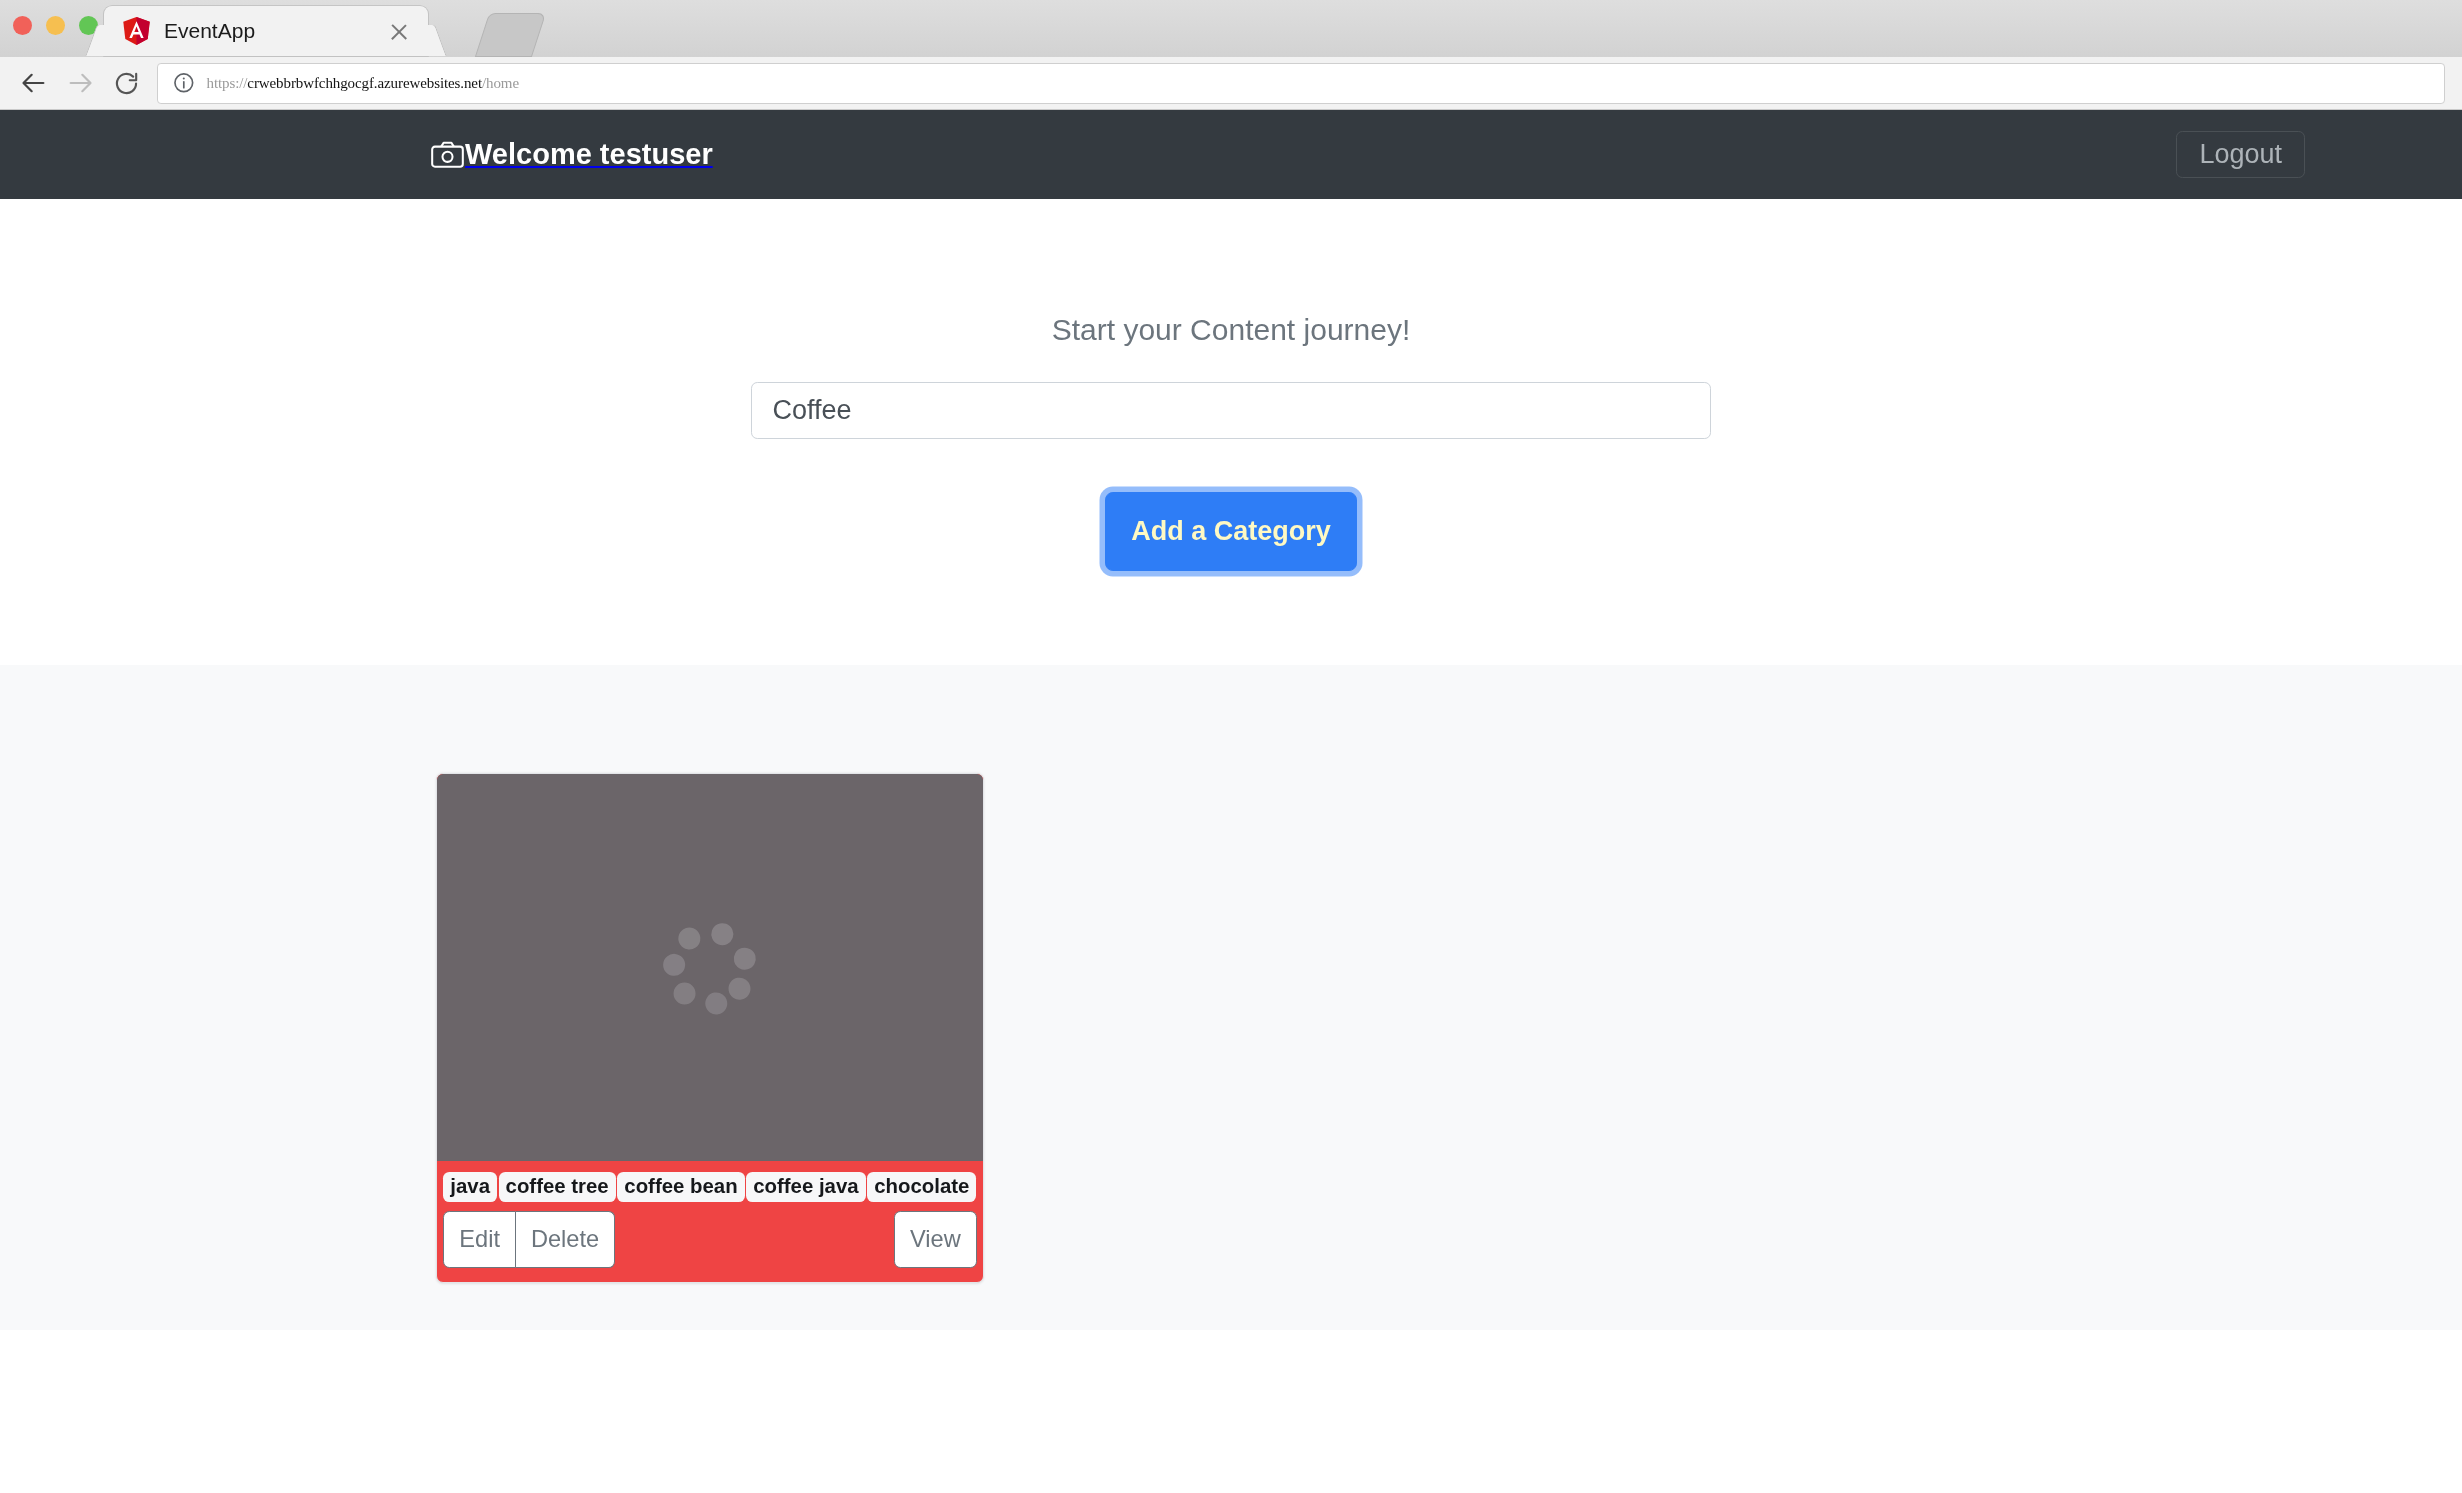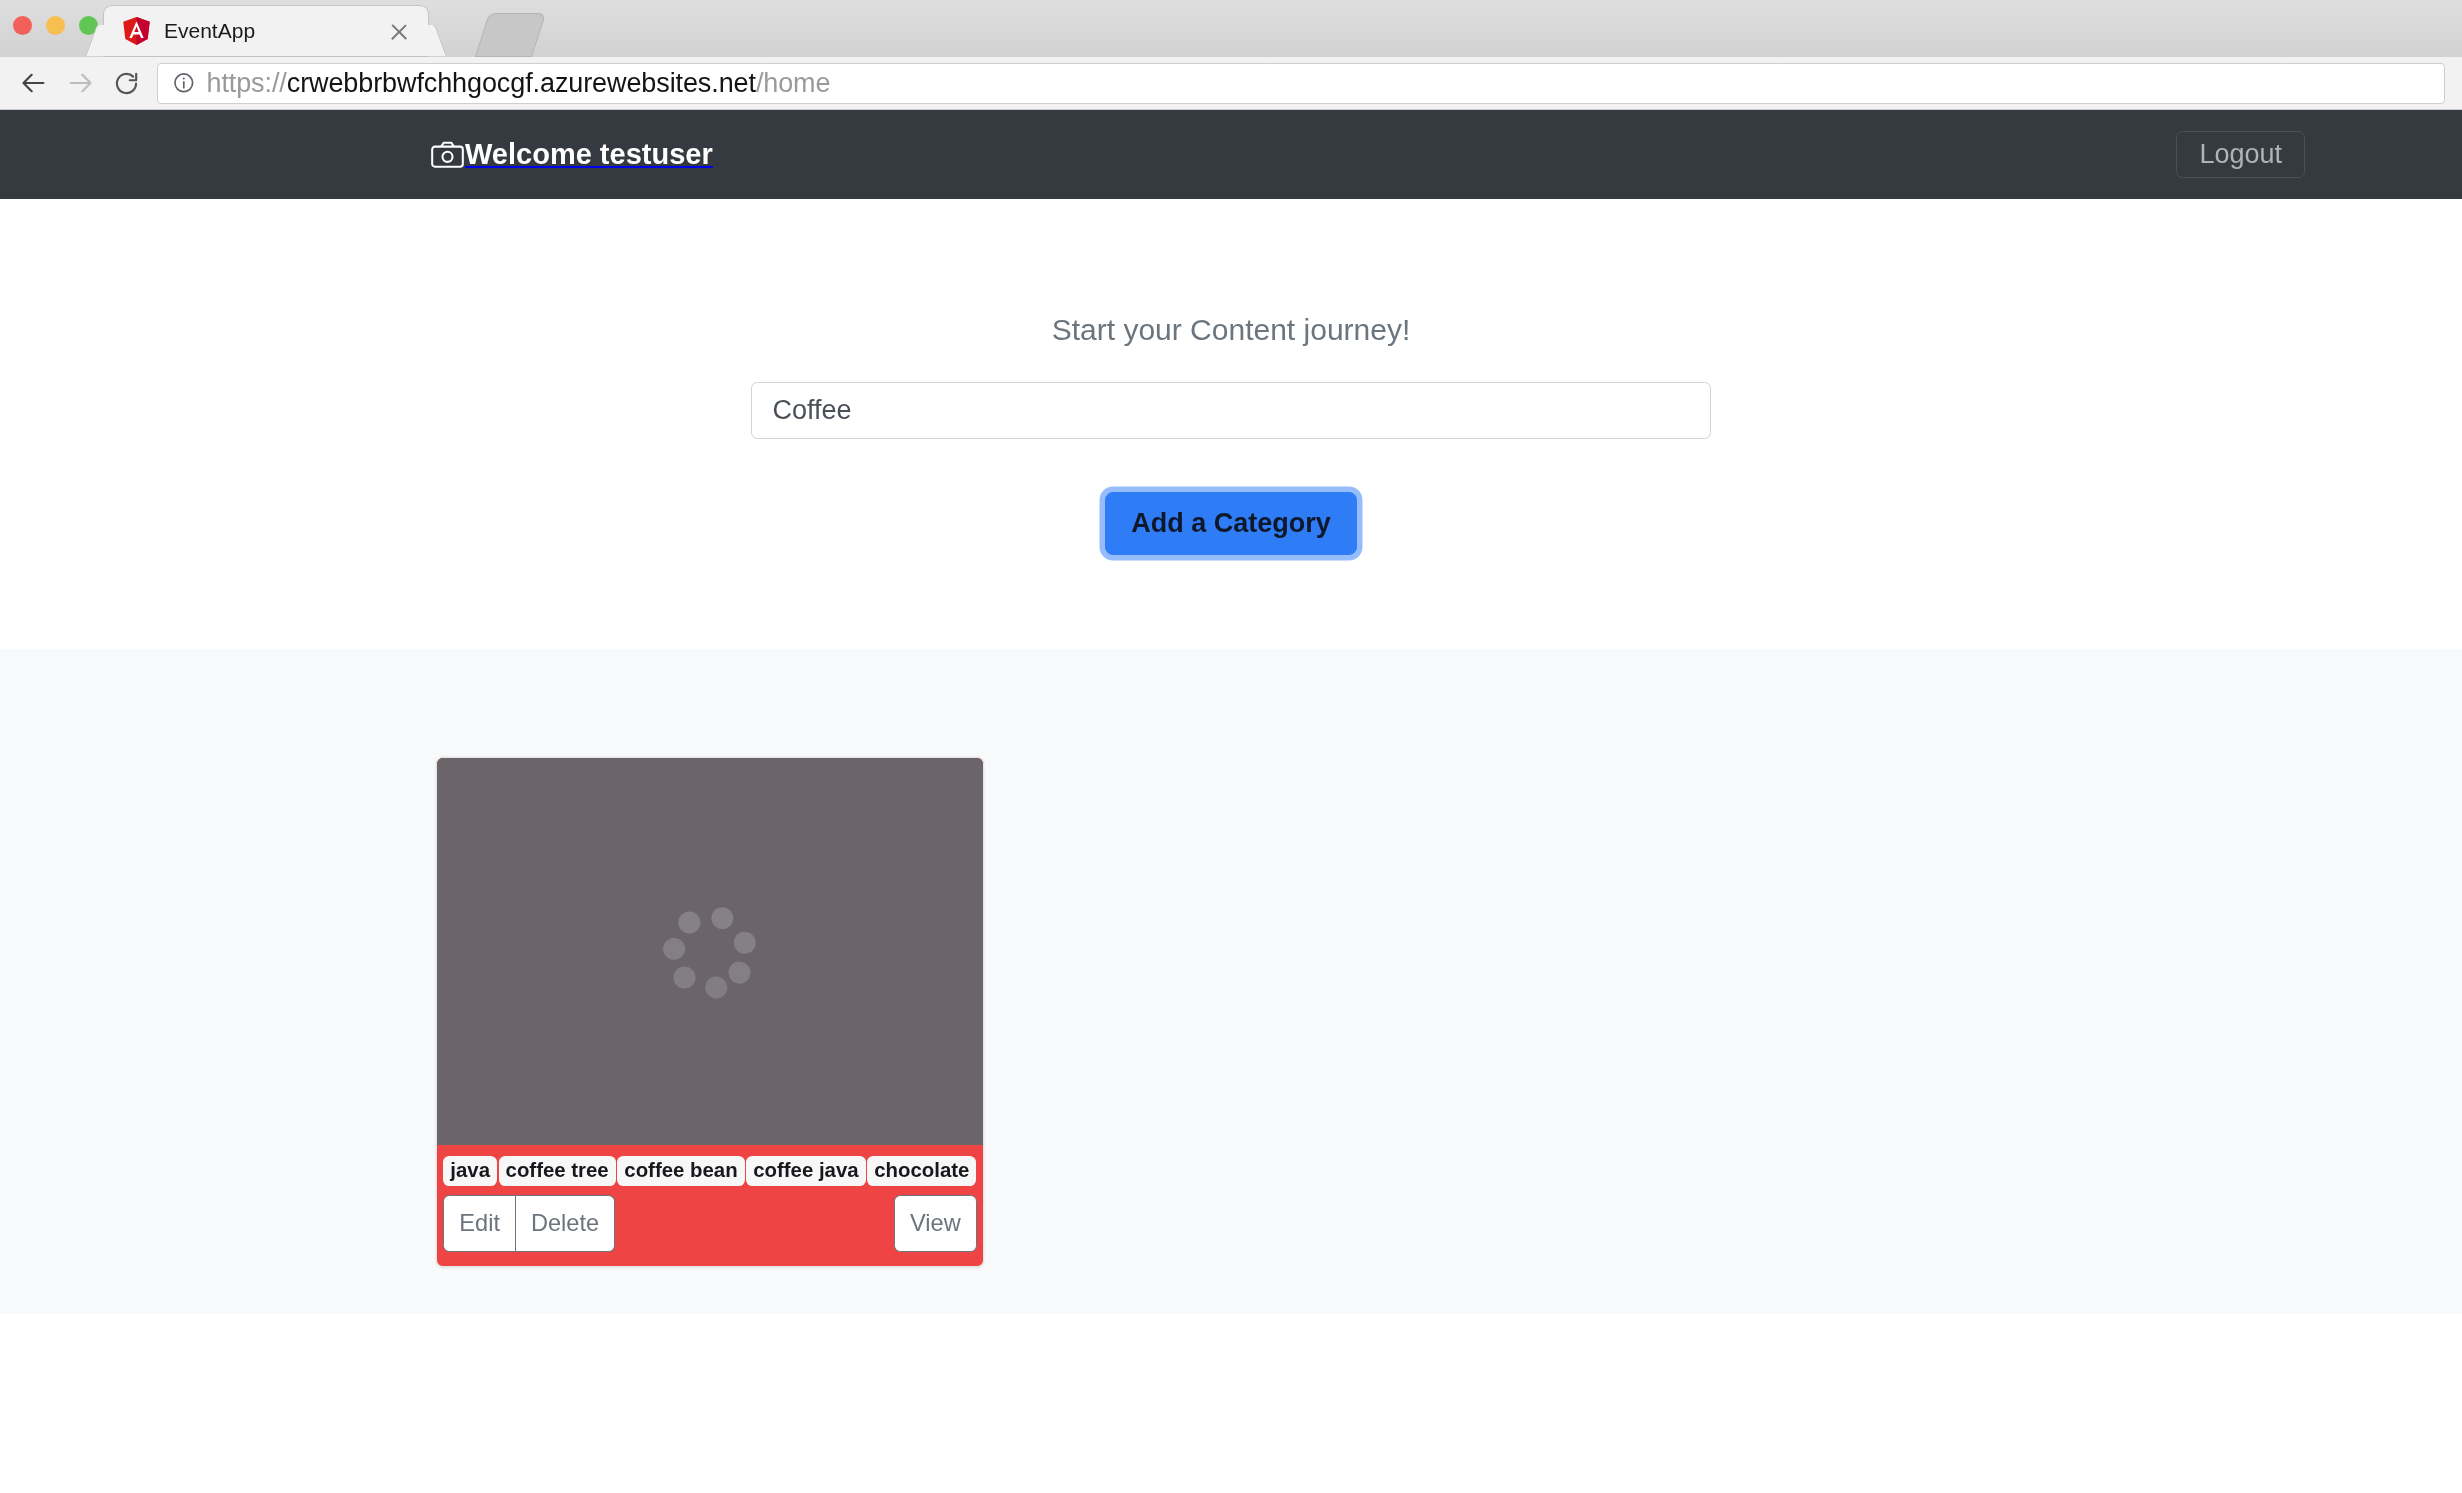--- a/index.html
+++ b/index.html
@@ -132,23 +132,24 @@
     align-items: center;
     padding: 0 14px;
     overflow: hidden;
   }
   .omnibox-info {
     width: 23.6px; height: 23.6px;
     flex: 0 0 auto;
     margin-right: 11px;
   }
   .url-text {
-    font-size: 27px;
+    font-size: 15px;
     white-space: nowrap;
     letter-spacing: -0.1px;
+    font-family: Liberation Serif, serif;
   }
   .url-scheme { color: #9a9a9a; }
   .url-host   { color: #141414; }
   .url-path   { color: #9a9a9a; }
 
   
   .app-navbar {
     height: 89px;
     background: #343a40;
     display: flex;
@@ -215,25 +216,25 @@
     background: #fff;
     outline: none;
   }
   .category-input::placeholder { color: #9aa0a6; }
 
   .add-btn {
     margin-top: 53px;
     background: #2e7df6;
     border: 0.8px solid #2e7df6;
     border-radius: 7.9px;
-    color: #0f172a;
+    color: #fef9c3;
     font-size: 27px;
     font-weight: bold;
     font-family: inherit;
-    padding: 15px 25px;
+    padding: 23px 25px;
     cursor: pointer;
     box-shadow: 0 0 0 5.5px rgba(108, 164, 249, 0.72);
   }
 
   
   .cards-section {
     background: #f8f9fa;
     min-height: 665px;
     padding: 108px 0 0 0;
   }

